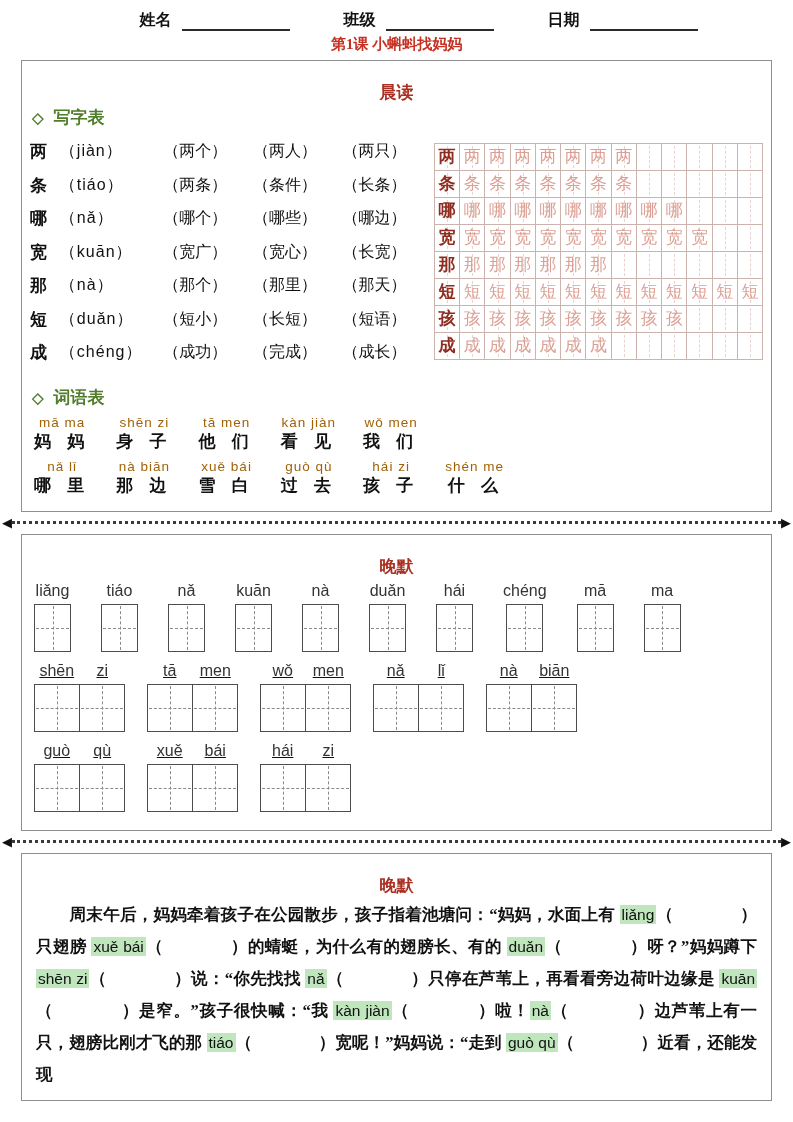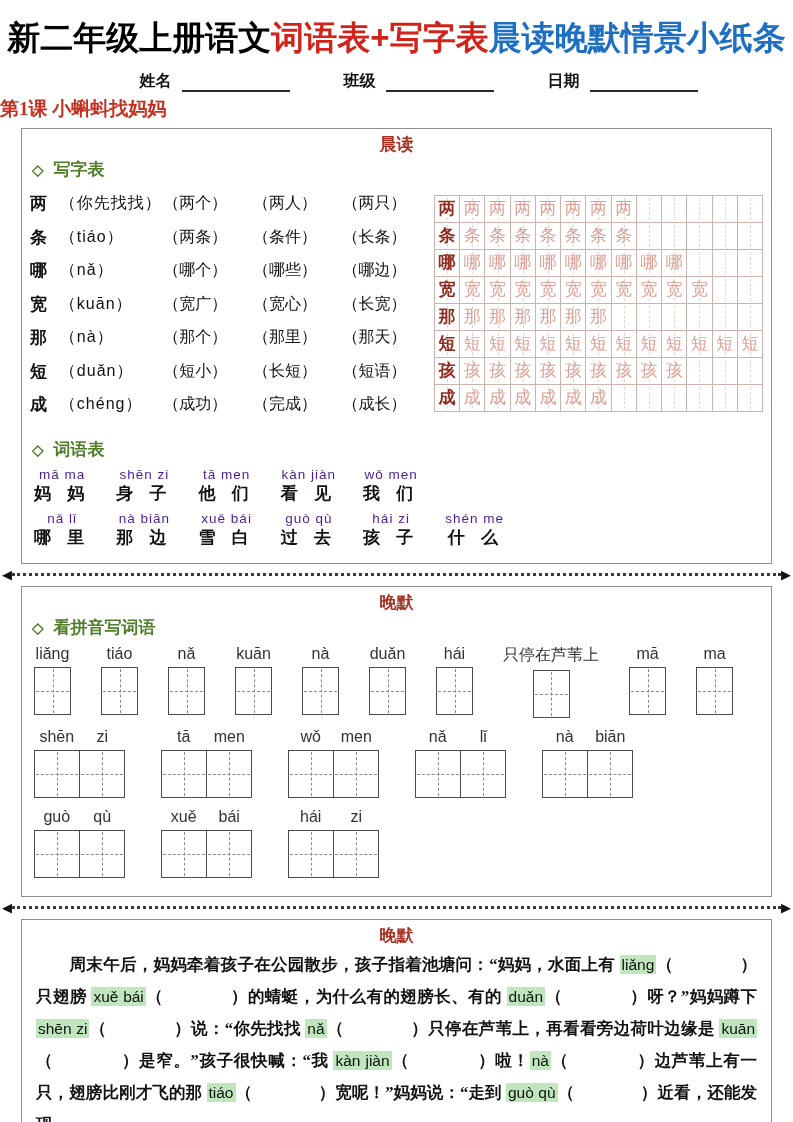--- a/index.html
+++ b/index.html
@@ -6,24 +6,24 @@
   .page{width:793px;height:1122px;position:relative;background:#fff;overflow:hidden;
         font-family:"Liberation Sans","DejaVu Sans",sans-serif;color:#111;}
   
   .main-title{margin:16px 6px 4px 6px;text-align:center;font-size:33px;font-weight:bold;
               white-space:nowrap;letter-spacing:0px;}
   .t-red{color:#d0241b;} .t-blue{color:#1e6ec2;} .t-black{color:#000;}
   .fields-row{display:flex;justify-content:center;gap:54px;margin:10px 0 2px 0;
               font-family:"Liberation Serif","DejaVu Serif",serif;font-weight:bold;font-size:16px;padding-left:44px;}
   .field{display:flex;align-items:flex-end;gap:10px;}
   .blankline{display:inline-block;width:108px;border-bottom:2px solid #2b2b2b;height:18px;}
-  .lesson-title{color:#c43122;font-weight:bold;font-size:19px;
+  .lesson-title{text-align:center;color:#c43122;font-weight:bold;font-size:15px;
                 font-family:"Liberation Serif","DejaVu Serif",serif;margin:4px 0 6px 0;}
   
-  .box{margin:0 21px;border:1.5px solid #8f8f8f;background:#fff;padding:2px 8px 8px 8px;position:relative;}
+  .box{margin:0 21px;border:1.5px solid #8f8f8f;background:#fff;padding:18px 8px 8px 8px;position:relative;}
   .sec-label{text-align:center;color:#a93022;font-weight:bold;font-size:17px;
              font-family:"Liberation Serif","DejaVu Serif",serif;margin:2px 0;}
   .green-head{color:#4f7d2a;font-weight:bold;font-size:17px;margin:2px 0 6px 2px;
               font-family:Liberation Sans, sans-serif;}
   .green-head .diam{margin-right:10px;font-size:15px;}
   
   .morning-flex{display:flex;}
   .write-rows{width:402px;}
   .write-row{display:flex;align-items:center;height:33.5px;font-size:16px;}
   .w-char{width:30px;font-weight:bold;font-size:17px;font-family:"Liberation Serif","DejaVu Serif",serif;}
@@ -36,56 +36,53 @@
   .pcell{border-right:1px solid #cdb3ae;border-bottom:1px solid #cdb3ae;position:relative;
          text-align:center;font-family:"Liberation Serif","DejaVu Serif",serif;
          font-size:17px;line-height:26px;overflow:hidden;}
   .pcell::after{content:"";position:absolute;top:2px;bottom:2px;left:50%;border-left:1px dashed #e6d4d0;}
   .pcell.lead{color:#8e2c20;font-weight:bold;}
   .pcell.stroke{color:#dd9f93;}
   .pcell span{position:relative;z-index:1;}
   
   .word-row{display:flex;gap:26px;margin:2px 0 6px 4px;}
   .word-item{text-align:center;}
-  .wi-py{display:block;font-size:13.5px;color:#4c1d95;letter-spacing:1px;}
+  .wi-py{display:block;font-size:13.5px;color:#a16207;letter-spacing:1px;}
   .wi-zh{display:block;font-size:17px;font-weight:bold;letter-spacing:6px;
          font-family:"Liberation Serif","DejaVu Serif",serif;text-align:right;}
   
   .cutline{display:flex;align-items:center;margin:5px 2px;height:12px;}
   .cutline .line{flex:1;border-top:3px dotted #3a3a3a;height:0;}
   .cutline .arrow{font-size:13px;color:#111;line-height:1;}
   
   .py-row{display:flex;margin:4px 0 10px 4px;gap:30px;}
   .py-item{display:flex;flex-direction:column;align-items:center;}
   .py-label{font-size:16px;color:#333;margin-bottom:4px;white-space:nowrap;}
   .tian{width:35px;height:46px;position:relative;background:#fff;}
   .tian::before{content:"";position:absolute;left:1px;right:1px;top:50%;border-top:1px dashed #8a8a8a;}
   .tian::after{content:"";position:absolute;top:1px;bottom:1px;left:50%;border-left:1px dashed #8a8a8a;}
   .tian.single{border:1.6px solid #4c4c4c;}
-  .pair-row{display:flex;margin:2px 0 10px 4px;gap:36px;}
+  .pair-row{display:flex;margin:2px 0 10px 4px;gap:22px;text-decoration:underline;}
   .pair-item{display:flex;flex-direction:column;}
   .pair-labels{display:flex;margin-bottom:4px;}
   .pair-labels span{flex:1;text-align:center;font-size:16px;color:#333;white-space:nowrap;}
   .pair-box{display:flex;border:1.6px solid #4c4c4c;width:fit-content;align-self:center;}
   .pair-box .tian{width:44px;}
   .pair-box .tian + .tian{border-left:1.4px solid #4c4c4c;}
   
   .para{font-size:16.5px;line-height:1.95;text-align:justify;margin:2px 6px 0 6px;
         font-family:"Liberation Serif","DejaVu Serif",serif;font-weight:bold;}
   .seg-pinyin{background:#bfe6bd;font-family:"Liberation Sans","DejaVu Sans",sans-serif;
               font-weight:normal;font-size:15.5px;padding:1px 2px;}
 </style>
 </head>
 <body>
 
 <div class="page">
 
-  <div class="main-title">
-    <span class="t-black">新二年级上册语文</span><span class="t-red">词语表+写字表</span><span class="t-blue">晨读晚默情景小纸条</span>
-  </div>
 
   <div class="fields-row">
     <div class="field">
       <span>姓名</span>
       <span class="blankline"></span>
     </div>
     <div class="field">
       <span>班级</span>
       <span class="blankline"></span>
     </div>
@@ -101,21 +98,21 @@
     <div class="sec-label">晨读</div>
 
     <div class="green-head">
       <span class="diam">◇</span><span>写字表</span>
     </div>
 
     <div class="morning-flex">
       <div class="write-rows" id="write-rows">
           <div class="write-row">
             <span class="w-char">两</span>
-            <span class="w-pin">（你先找找）</span>
+            <span class="w-pin">（jiàn）</span>
             <span class="w-word">（两个）</span>
             <span class="w-word">（两人）</span>
             <span class="w-word">（两只）</span>
           </div>
           <div class="write-row">
             <span class="w-char">条</span>
             <span class="w-pin">（tiáo）</span>
             <span class="w-word">（两条）</span>
             <span class="w-word">（条件）</span>
             <span class="w-word">（长条）</span>
@@ -336,23 +333,20 @@
   </div>
 
   <div class="cutline">
     <span class="arrow">◀</span>
     <span class="line"></span>
     <span class="arrow">▶</span>
   </div>
 
   <div class="box">
     <div class="sec-label">晚默</div>
-    <div class="green-head">
-      <span class="diam">◇</span><span>看拼音写词语</span>
-    </div>
     <div class="py-row" id="py-single-row">
         <div class="py-item">
           <span class="py-label">liǎng</span>
           <div class="tian single"></div>
         </div>
         <div class="py-item">
           <span class="py-label">tiáo</span>
           <div class="tian single"></div>
         </div>
         <div class="py-item">
@@ -369,21 +363,21 @@
         </div>
         <div class="py-item">
           <span class="py-label">duǎn</span>
           <div class="tian single"></div>
         </div>
         <div class="py-item">
           <span class="py-label">hái</span>
           <div class="tian single"></div>
         </div>
         <div class="py-item">
-          <span class="py-label">只停在芦苇上</span>
+          <span class="py-label">chéng</span>
           <div class="tian single"></div>
         </div>
         <div class="py-item">
           <span class="py-label">mā</span>
           <div class="tian single"></div>
         </div>
         <div class="py-item">
           <span class="py-label">ma</span>
           <div class="tian single"></div>
         </div>

